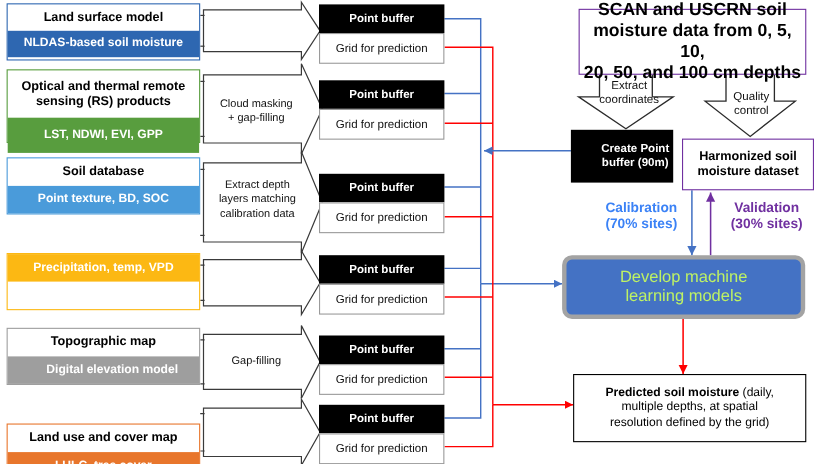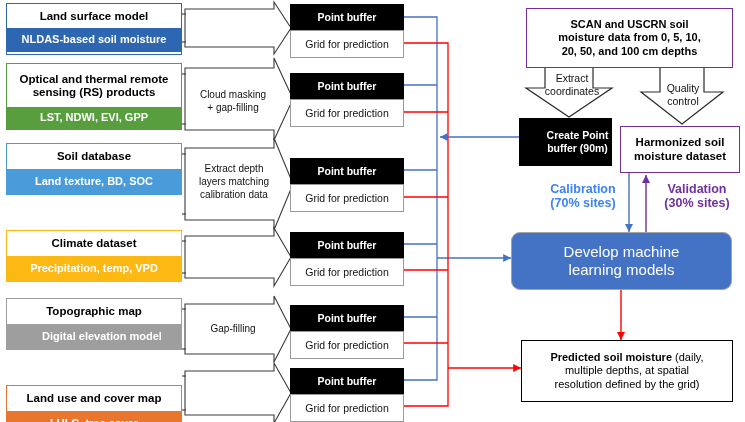--- a/index.html
+++ b/index.html
@@ -23,21 +23,21 @@
 
   
   .proc{display:flex;align-items:center;justify-content:center;text-align:center;
         font-size:10px;color:#111;line-height:1.15;}
 
   
   .purple{border:1.6px solid #7030A0;background:#fff;display:flex;align-items:center;
           justify-content:center;text-align:center;font-weight:bold;color:#000;line-height:1.2;}
   .blk{background:#000;color:#fff;font-weight:bold;display:flex;align-items:center;
        justify-content:center;text-align:center;line-height:1.2;font-size:10.5px;padding-left:24px;}
-  .mlbox{background:#4472C4;border:1px solid #a3a3a3;border-radius:9px;color:#ffffff;
+  .mlbox{background:#4472C4;border:4px solid #a3a3a3;border-radius:9px;color:#bef264;
          display:flex;align-items:center;justify-content:center;text-align:center;
          font-size:15px;line-height:1.2;}
   .outbox{border:1.6px solid #000;background:#fff;display:flex;align-items:center;
           justify-content:center;text-align:center;line-height:1.22;font-size:11px;color:#000;}
   .outbox b{font-weight:bold;}
 
   .cal{color:#3b82f6;font-weight:bold;font-size:12.5px;text-align:center;line-height:1.15;}
   .val{color:#7030A0;font-weight:bold;font-size:12.5px;text-align:center;line-height:1.15;}
 
   svg.lay{position:absolute;left:0;top:0;width:745px;height:422px;pointer-events:none;}
@@ -134,30 +134,29 @@
     </g>
   </svg>
 
   <div class="abs src" style="left:6px;top:3px;width:176px;height:52px;border-color:#2E67B1;">
     <div class="t" style="height:24px;font-size:11.5px;">Land surface model</div>
     <div class="b" style="height:24px;font-size:11px;background:#2E67B1;">NLDAS-based soil moisture</div>
   </div>
 
   <div class="abs src" style="left:6px;top:63px;width:176px;height:67px;border-color:#589D3E;">
     <div class="t" style="height:43px;font-size:11.5px;padding:0 4px;">Optical and thermal remote sensing (RS) products</div>
-    <div class="b" style="height:22px;font-size:11px;background:#589D3E;">LST, NDWI, EVI, GPP</div>
+    <div class="b" style="height:32px;font-size:11px;background:#589D3E;">LST, NDWI, EVI, GPP</div>
   </div>
 
   <div class="abs src" style="left:6px;top:143px;width:176px;height:52px;border-color:#4A9BDA;">
     <div class="t" style="height:25px;font-size:11.5px;">Soil database</div>
-    <div class="b" style="height:25px;font-size:11px;background:#4A9BDA;">Land texture, BD, SOC</div>
+    <div class="b" style="height:25px;font-size:11px;background:#4A9BDA;">Point texture, BD, SOC</div>
   </div>
 
   <div class="abs src" style="left:6px;top:230px;width:176px;height:52px;border-color:#FCB813;">
-    <div class="t" style="height:25px;font-size:11.5px;">Climate dataset</div>
     <div class="b" style="height:25px;font-size:11px;background:#FCB813;">Precipitation, temp, VPD</div>
   </div>
 
   <div class="abs src" style="left:6px;top:298px;width:176px;height:52px;border-color:#9E9E9E;">
     <div class="t" style="height:25px;font-size:11.5px;">Topographic map</div>
     <div class="b" style="height:25px;font-size:11px;background:#9E9E9E;padding-left:16px;">Digital elevation model</div>
   </div>
 
   <div class="abs src" style="left:6px;top:365px;width:176px;height:52px;border-color:#E8762C;margin-top:20px;">
     <div class="t" style="height:25px;font-size:11.5px;">Land use and cover map</div>
@@ -197,21 +196,21 @@
   <div class="abs" style="left:290px;top:305px;width:114px;height:52px;">
     <div class="pb" style="height:26px;">Point buffer</div>
     <div class="gp" style="height:26px;">Grid for prediction</div>
   </div>
 
   <div class="abs" style="left:290px;top:368px;width:114px;height:52px;">
     <div class="pb" style="height:26px;">Point buffer</div>
     <div class="gp" style="height:26px;">Grid for prediction</div>
   </div>
 
-  <div class="abs purple" style="left:526px;top:8px;width:207px;height:60px;font-size:11px;flex-direction:column;">
+  <div class="abs purple" style="left:526px;top:8px;width:207px;height:60px;font-size:16px;flex-direction:column;">
     <span>SCAN and USCRN soil</span>
     <span>moisture data from 0, 5, 10,</span>
     <span>20, 50, and 100 cm depths</span>
   </div>
 
   <div class="abs proc" style="left:537px;top:72px;width:70px;height:13px;font-size:10.5px;">Extract</div>
   <div class="abs proc" style="left:531px;top:85px;width:82px;height:13px;font-size:10.5px;">coordinates</div>
 
   <div class="abs proc" style="left:650px;top:82px;width:66px;height:13px;font-size:10.5px;">Quality</div>
   <div class="abs proc" style="left:650px;top:95px;width:66px;height:13px;font-size:10.5px;">control</div>

